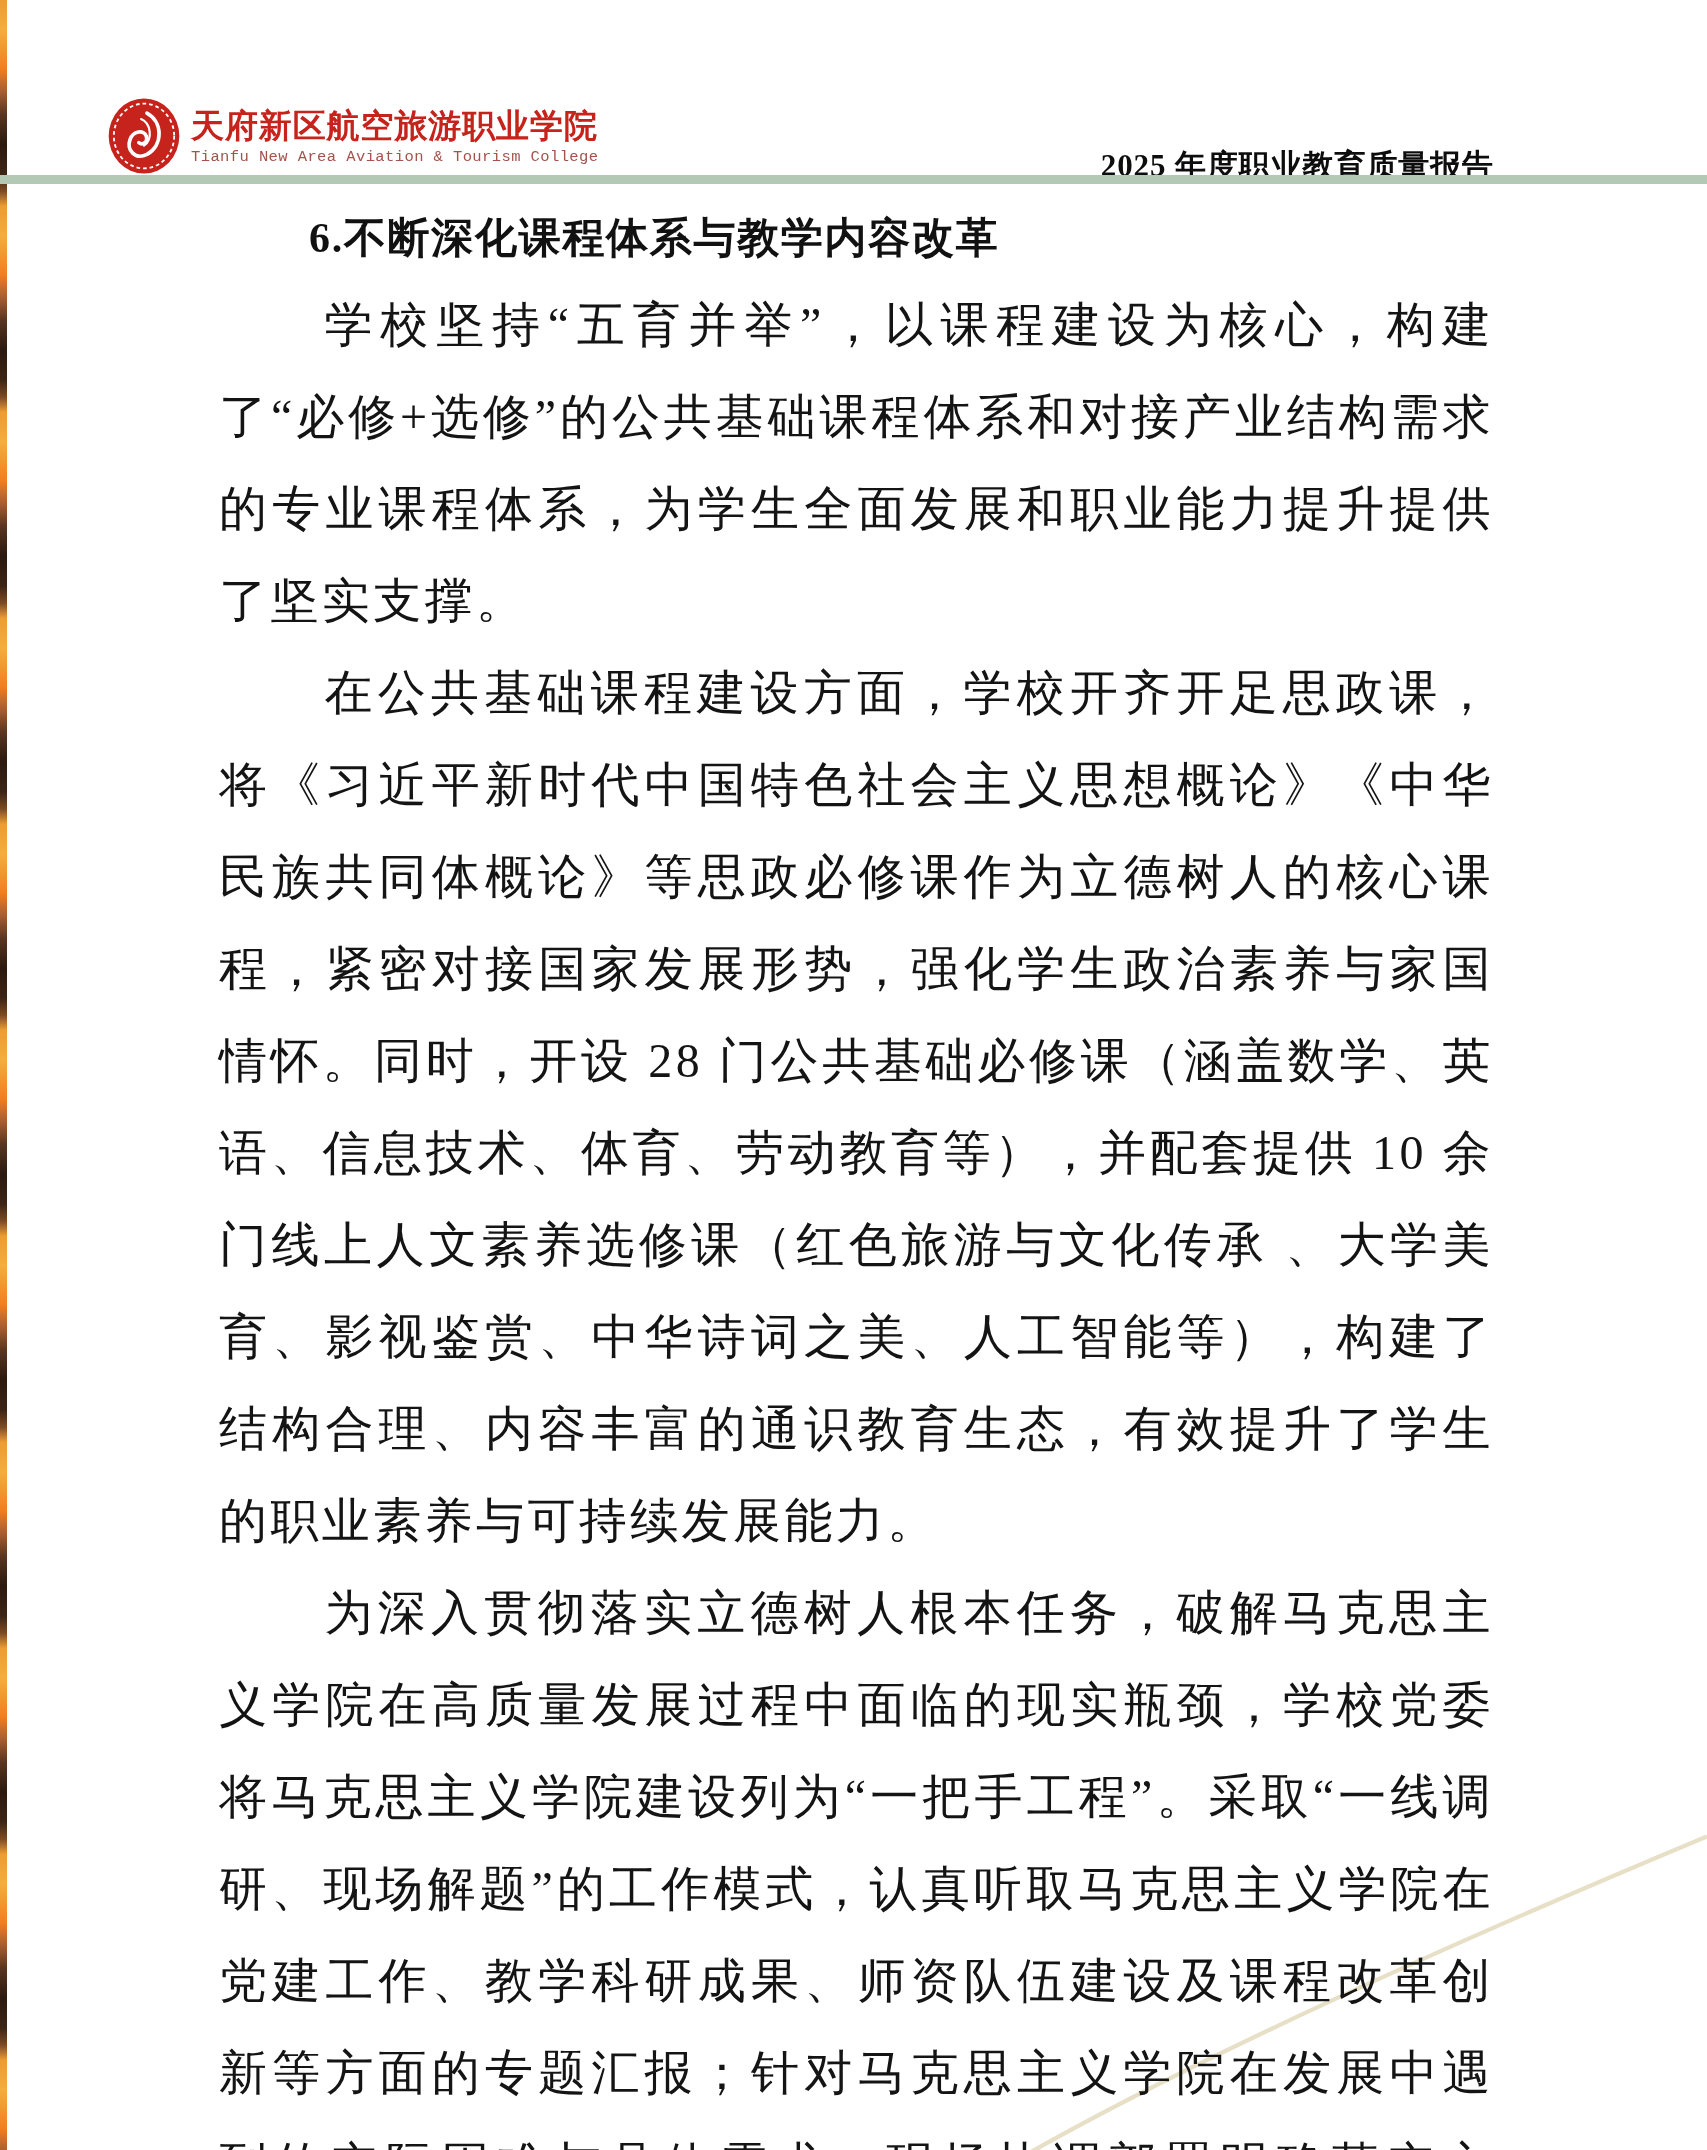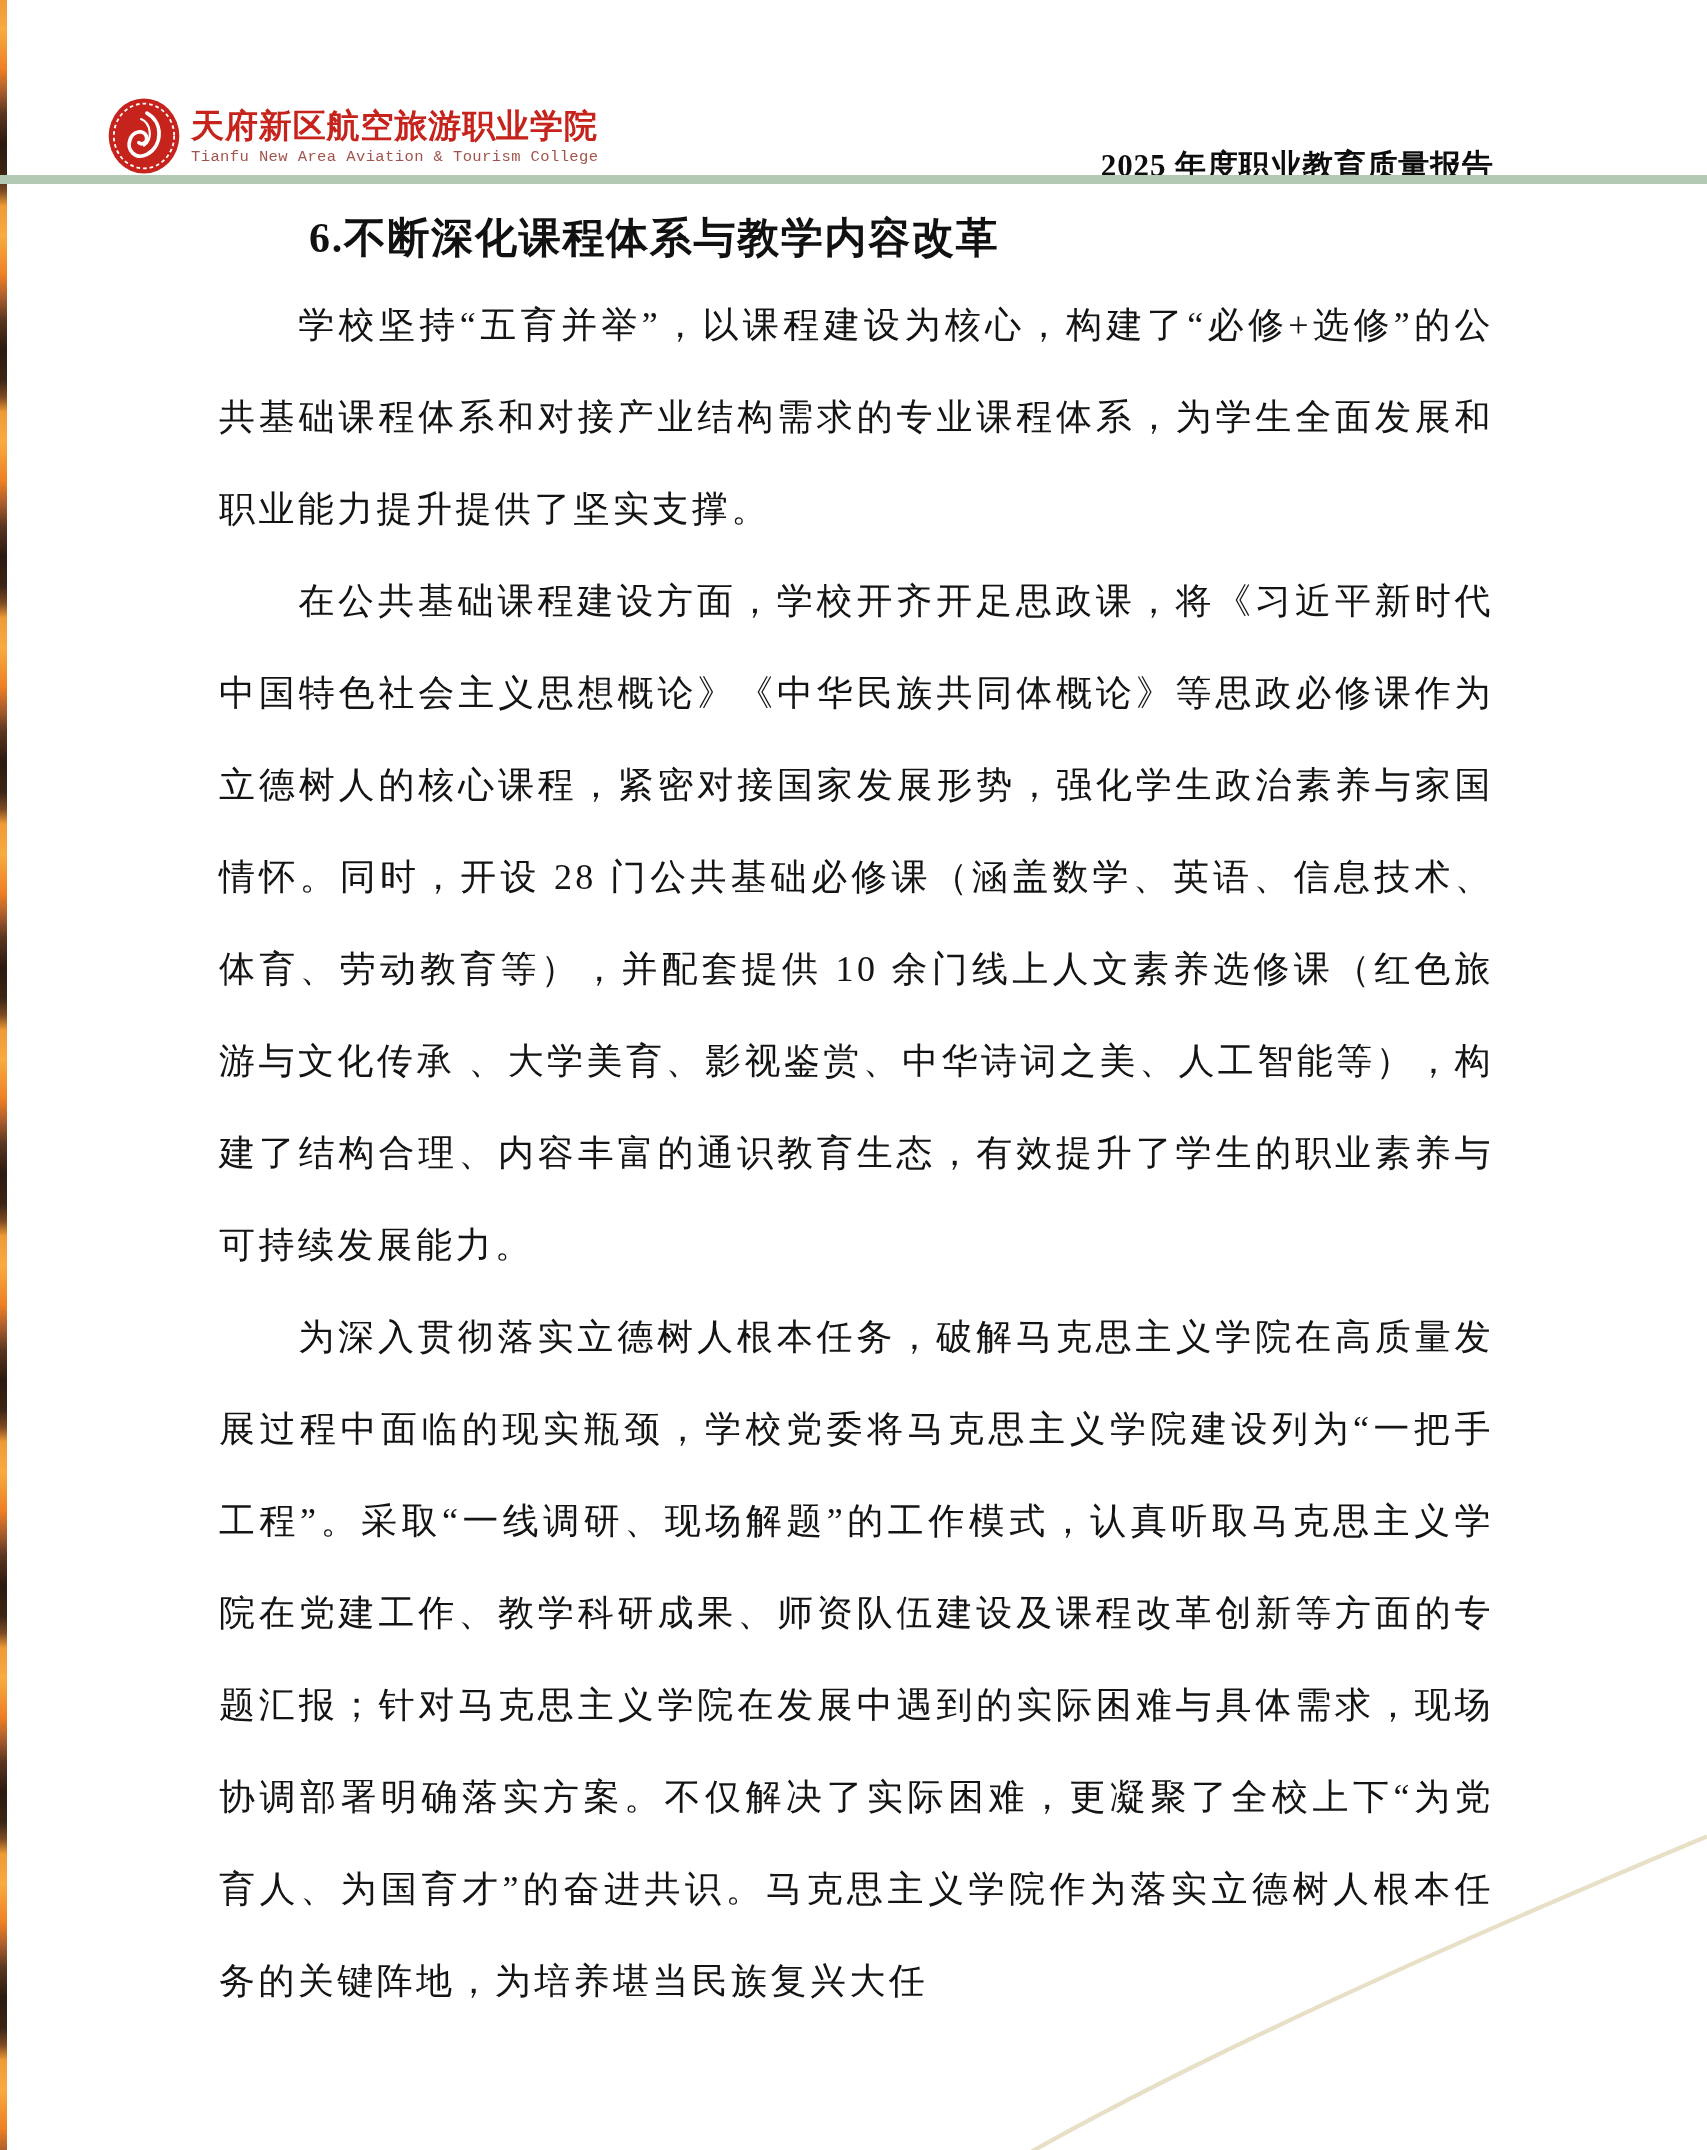--- a/index.html
+++ b/index.html
@@ -40,21 +40,21 @@
   
   .content{
     position:absolute;left:219px;top:202px;width:1275px;z-index:2;
   }
   .section-heading{
     font-size:42px;font-weight:bold;color:#111111;
     padding-left:90px;line-height:73px;letter-spacing:1.7px;
     margin:0 0 4.3px 0;white-space:nowrap;
   }
   .para{
-    font-size:36px;line-height:92px;letter-spacing:3.4px;
+    font-size:48px;line-height:92px;letter-spacing:3.4px;
     text-align:justify;text-indent:2.2em;margin:0;color:#141414;
   }
   
   .deco{position:absolute;left:0;top:0;width:1707px;height:2414px;z-index:0;pointer-events:none;}
 </style>
 </head>
 <body>
 
 <svg class="deco" viewBox="0 0 3969 5613">
   <path d="M 3969 4270 Q 2820 4750 2300 5060 Q 1860 5330 1470 5613" fill="none" stroke="#e7dfc6" stroke-width="10"></path>

